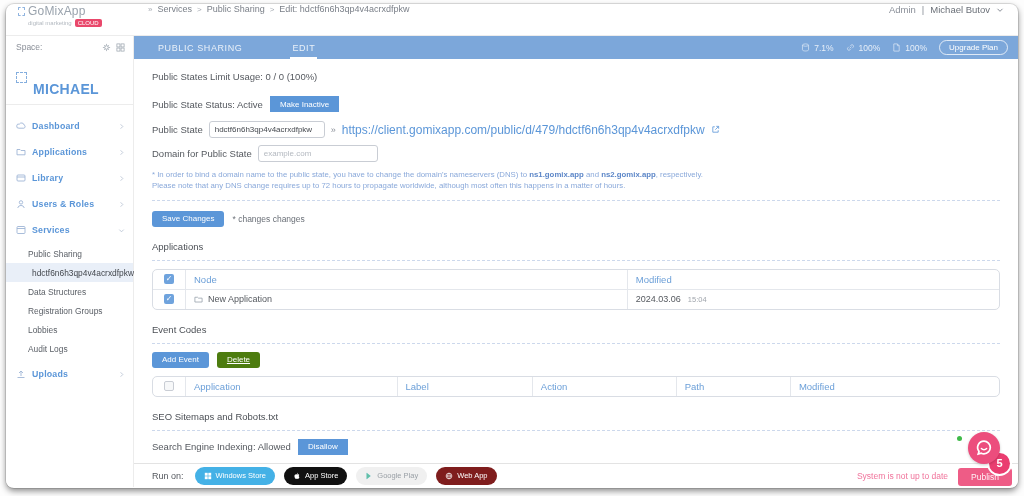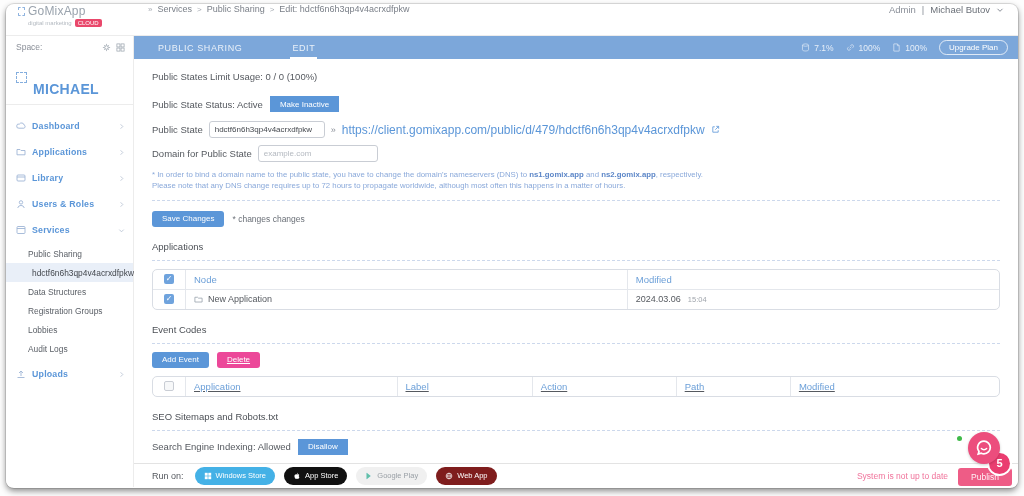--- a/index.html
+++ b/index.html
@@ -55,21 +55,21 @@
   .stat { display:flex; align-items:center; gap:4px; font-size:8.5px; color:#e6eef8; }
   .stat-ic { width:9px; height:9px; color:#dce8f5; }
   .upgrade-btn { border:1px solid rgba(255,255,255,.75); border-radius:8px; font-size:8px; color:#fff; padding:2px 9px; cursor:pointer; background:transparent; }
 
   
   .content { flex:1; overflow:hidden; padding:12px 18px 0 18px; background:#fff; font-size:9.5px; color:#55595f; position:relative; }
   .row { display:flex; align-items:center; }
   .p-usage { margin-bottom:14px; color:#55595f; }
   .btn { border:none; border-radius:3px; background:#5b96d8; color:#fff; font-size:8px; padding:3.5px 10px; cursor:pointer; font-family:inherit; }
   .btn.pill { border-radius:0; }
-  .btn.grey { background:#ec4899;text-decoration:underline; }
+  .btn.grey { background:#4d7c0f;text-decoration:underline; }
   .status-row { margin-bottom:9px; gap:7px; }
   .ps-row { margin-bottom:7px; gap:6px; }
   .inp { border:1px solid #c9cdd4; border-radius:3px; font-size:8px; color:#44484e; padding:3px 5px; font-family:inherit; background:#fff; }
   .inp::placeholder { color:#b4b9c0; }
   .ps-input { width:116px; }
   .dom-input { width:120px; }
   .url-arrow { color:#8a8f98; font-size:9px; }
   .link { color:#5b96d8; text-decoration:none; font-size:12px; cursor:pointer; }
   .ext-ic { width:9px; height:9px; color:#5b96d8; display:inline-block; }
   .ext-ic svg { display:block; width:100%; height:100%; }
@@ -77,21 +77,21 @@
   .note b { color:#5d87c8; }
   .hr { border:none; border-top:1px dashed #ccd8ec; margin:8px 0; }
   .save-row { gap:8px; margin:10px 0 14px 0; }
   .unsaved { font-size:8.5px; color:#6b7078; }
   .sec-h { font-size:9.5px; color:#4c5056; margin-bottom:5px; }
 
   .tbl { border:1px solid #d9dde4; border-radius:5px; overflow:hidden; margin-bottom:14px; background:#fff; }
   .tr { display:grid; align-items:center; min-height:19px; }
   .tr + .tr { border-top:1px solid #e4e7ec; }
   .apps-grid { grid-template-columns:32px 1fr 44%; }
-  .ev-grid { grid-template-columns:32px 25% 16% 17% 13.5% 1fr;text-decoration:underline; }
+  .ev-grid { grid-template-columns:32px 25% 16% 17% 13.5% 1fr; }
   .td { padding:3px 8px; border-left:1px solid #e4e7ec; display:flex; align-items:center; gap:5px; height:100%; min-height:19px; }
   .td:first-child { border-left:none; justify-content:center; }
   .th-label { color:#6b9fd8; font-size:9.5px; }
   .cb { width:10px; height:10px; border-radius:2px; flex:none; cursor:pointer; }
   .cb.checked { background:#6fa3dd; color:#fff; font-size:8px; line-height:10px; text-align:center; }
   .cb.empty { border:1px solid #c9cdd4; background:#f7f8f9; }
   .row-ic { width:9px; height:9px; color:#9aa3ad; flex:none; }
   .row-ic svg { display:block; width:100%; height:100%; }
   .cell-text { font-size:9px; color:#55595f; }
   .mod-time { font-size:7.5px; color:#a0a5ac; margin-left:2px; }

